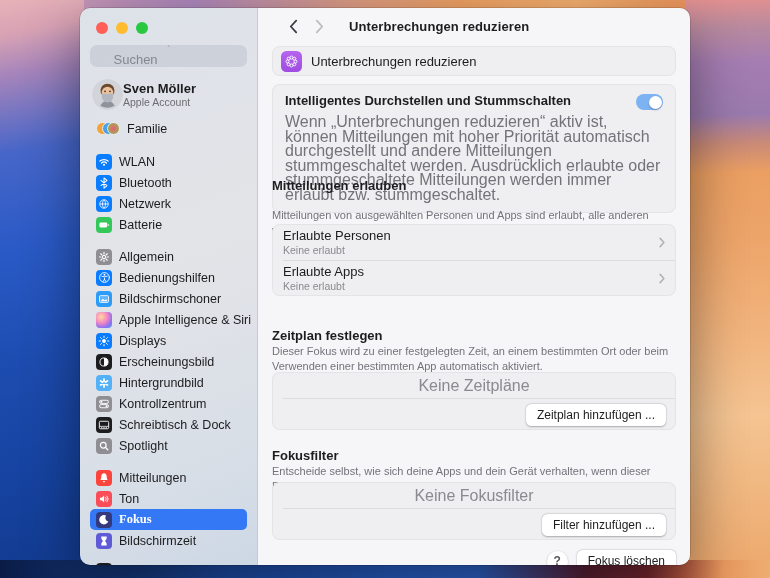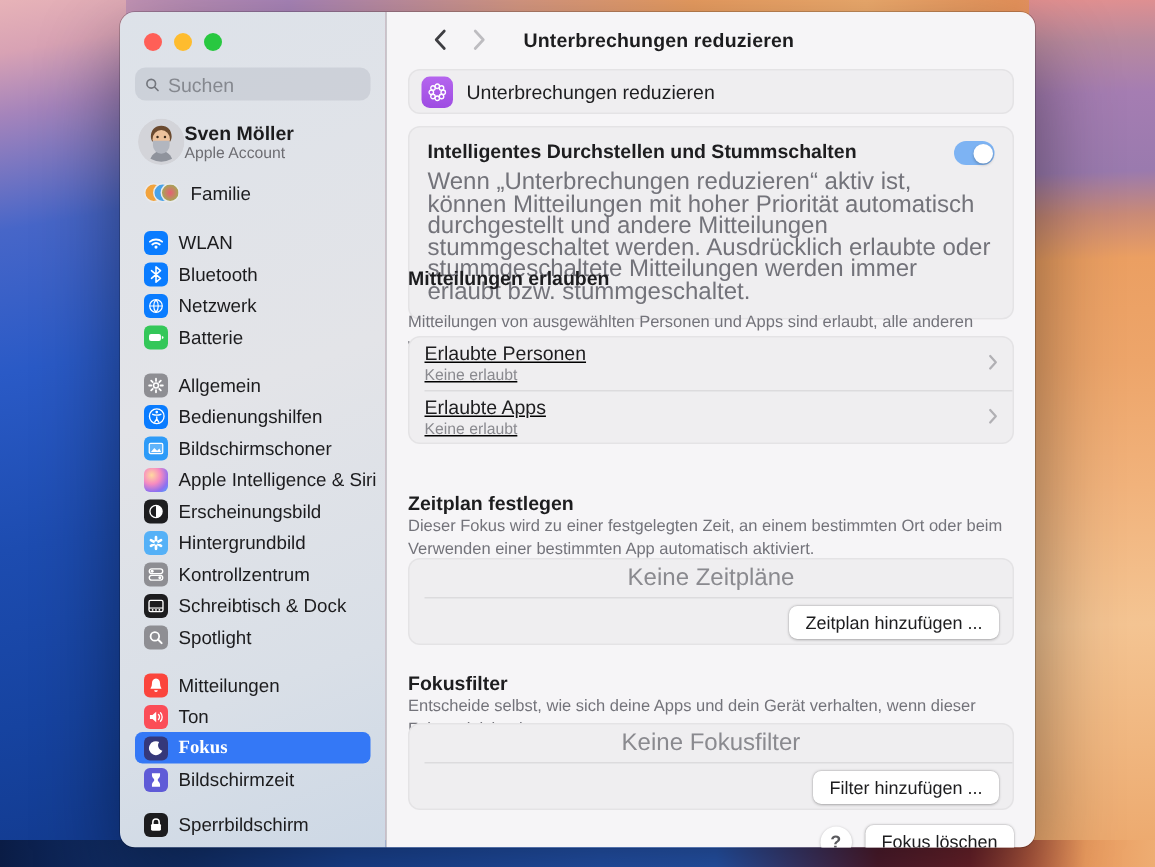--- a/index.html
+++ b/index.html
@@ -21,21 +21,21 @@
   .window{position:absolute;left:80px;top:8px;width:610px;height:557px;border-radius:10px;
     overflow:hidden;display:flex;box-shadow:0 22px 55px rgba(0,0,0,.45),0 0 0 .5px rgba(0,0,0,.25);}
   
   .sidebar{width:178px;height:100%;flex:none;padding:0 10px;
     background:linear-gradient(160deg,#dde2e9 0%,#e3e4e8 45%,#d9dfe7 78%,#cdd8e5 100%);
     border-right:1px solid #c9c8cc; overflow:hidden;}
   .lights{display:flex;gap:8px;padding:14px 6px 0 6px;}
   .light{width:12px;height:12px;border-radius:50%;}
   .l-red{background:#ff5f57;} .l-yel{background:#febc2e;} .l-grn{background:#28c840;}
   .search{margin-top:11px;height:22px;border-radius:7px;background:rgba(116,126,140,.17);
-    display:flex;align-items:center;gap:5px;padding:0 6px;}
+    display:flex;align-items:center;gap:5px;padding:0 6px;flex-direction:column;}
   .search input{border:none;background:transparent;outline:none;width:110px;
     font:13px "Liberation Sans",sans-serif;color:#3c3c40;}
   .search input::placeholder{color:#85888f;}
   .account{display:flex;align-items:center;gap:0;margin-top:9px;padding:2px 2px;height:36px;}
   .avatar{width:31px;height:31px;border-radius:50%;overflow:hidden;flex:none;}
   .acc-name{font-size:13px;font-weight:bold;color:#1c1c1e;line-height:15px;}
   .acc-sub{font-size:10.5px;color:#6d6d72;line-height:12px;}
   .srow{display:flex;align-items:center;gap:7px;height:21px;border-radius:5px;padding:0 6px;}
   .srow.family{margin-top:6px;height:22px;}
   .sgroup{margin-top:11px;}
@@ -62,21 +62,21 @@
   .smart-card{top:76px;padding:8px 12px 9px 12px;}
   .smart-top{display:flex;align-items:flex-start;justify-content:space-between;}
   .smart-title{font-size:13px;font-weight:bold;color:#1d1d1f;}
   .toggle{width:27px;height:16px;border-radius:9px;background:#7db3f3;position:relative;flex:none;margin-top:1px;}
   .toggle .knob{position:absolute;right:1.5px;top:1.5px;width:13px;height:13px;border-radius:50%;background:#fff;
     box-shadow:0 1px 2px rgba(0,0,0,.25);}
   .desc{font-size:16px;line-height:14.6px;color:#73737a;margin-top:5px;}
   .smart-card .desc{max-width:392px;}
   .sect-h{position:absolute;left:14px;font-size:13px;font-weight:bold;color:#1d1d1f;}
   .sect-d{position:absolute;left:14px;font-size:11px;line-height:14.6px;color:#73737a;max-width:404px;}
-  .list-card{top:216px;height:72px;text-decoration:underline;}
+  .list-card{top:216px;height:72px;}
   .lrow{height:35px;display:flex;align-items:center;padding:0 10px;position:relative;}
   .lrow .txt .t{font-size:13px;color:#1d1d1f;line-height:14px;}
   .lrow .txt .s{font-size:10.5px;color:#8a8a8f;line-height:12px;margin-top:1px;}
   .lrow .chev{margin-left:auto;}
   .divider{height:1px;background:#dcdbdd;margin-left:10px;}
   .empty-row{height:25px;display:flex;align-items:center;justify-content:center;
     font-size:16px;color:#8a8a8f;}
   .btn-row{height:32px;display:flex;align-items:center;justify-content:flex-end;padding-right:9px;}
   .btn{background:#fff;border:none;border-radius:5.5px;padding:4px 11px;font:12px "Liberation Sans",sans-serif;
     color:#1d1d1f;box-shadow:0 .5px 2px rgba(0,0,0,.28),0 0 0 .5px rgba(0,0,0,.05);}
@@ -207,20 +207,31 @@
               <path d="M3.5 11l3-3.5 2.5 2.5 2-2 1.5 3z" fill="#fff"></path>
             </svg>
           </span>
         <span class="slabel">Bildschirmschoner</span>
       </div>
       <div class="srow">
         <span class="ic siri"></span>
         <span class="slabel">Apple Intelligence &amp; Siri</span>
       </div>
       <div class="srow">
+        <span class="ic" style="background:#0a7cff">
+            <svg viewBox="0 0 16 16">
+              <circle cx="8" cy="8" r="2.6" fill="#fff"></circle>
+              <g stroke="#fff" stroke-width="1.3" stroke-linecap="round">
+                <path d="M8 1.6v1.7M8 12.7v1.7M1.6 8h1.7M12.7 8h1.7M3.5 3.5l1.2 1.2M11.3 11.3l1.2 1.2M12.5 3.5l-1.2 1.2M4.7 11.3l-1.2 1.2"></path>
+              </g>
+            </svg>
+          </span>
+        <span class="slabel">Displays</span>
+      </div>
+      <div class="srow">
         <span class="ic" style="background:#1d1d1f">
             <svg viewBox="0 0 16 16">
               <circle cx="8" cy="8" r="5.4" stroke="#fff" stroke-width="1.2" fill="none"></circle>
               <path d="M8 2.6a5.4 5.4 0 010 10.8z" fill="#fff"></path>
             </svg>
           </span>
         <span class="slabel">Erscheinungsbild</span>
       </div>
       <div class="srow">
         <span class="ic" style="background:#55b1f7;color:#55b1f7">

